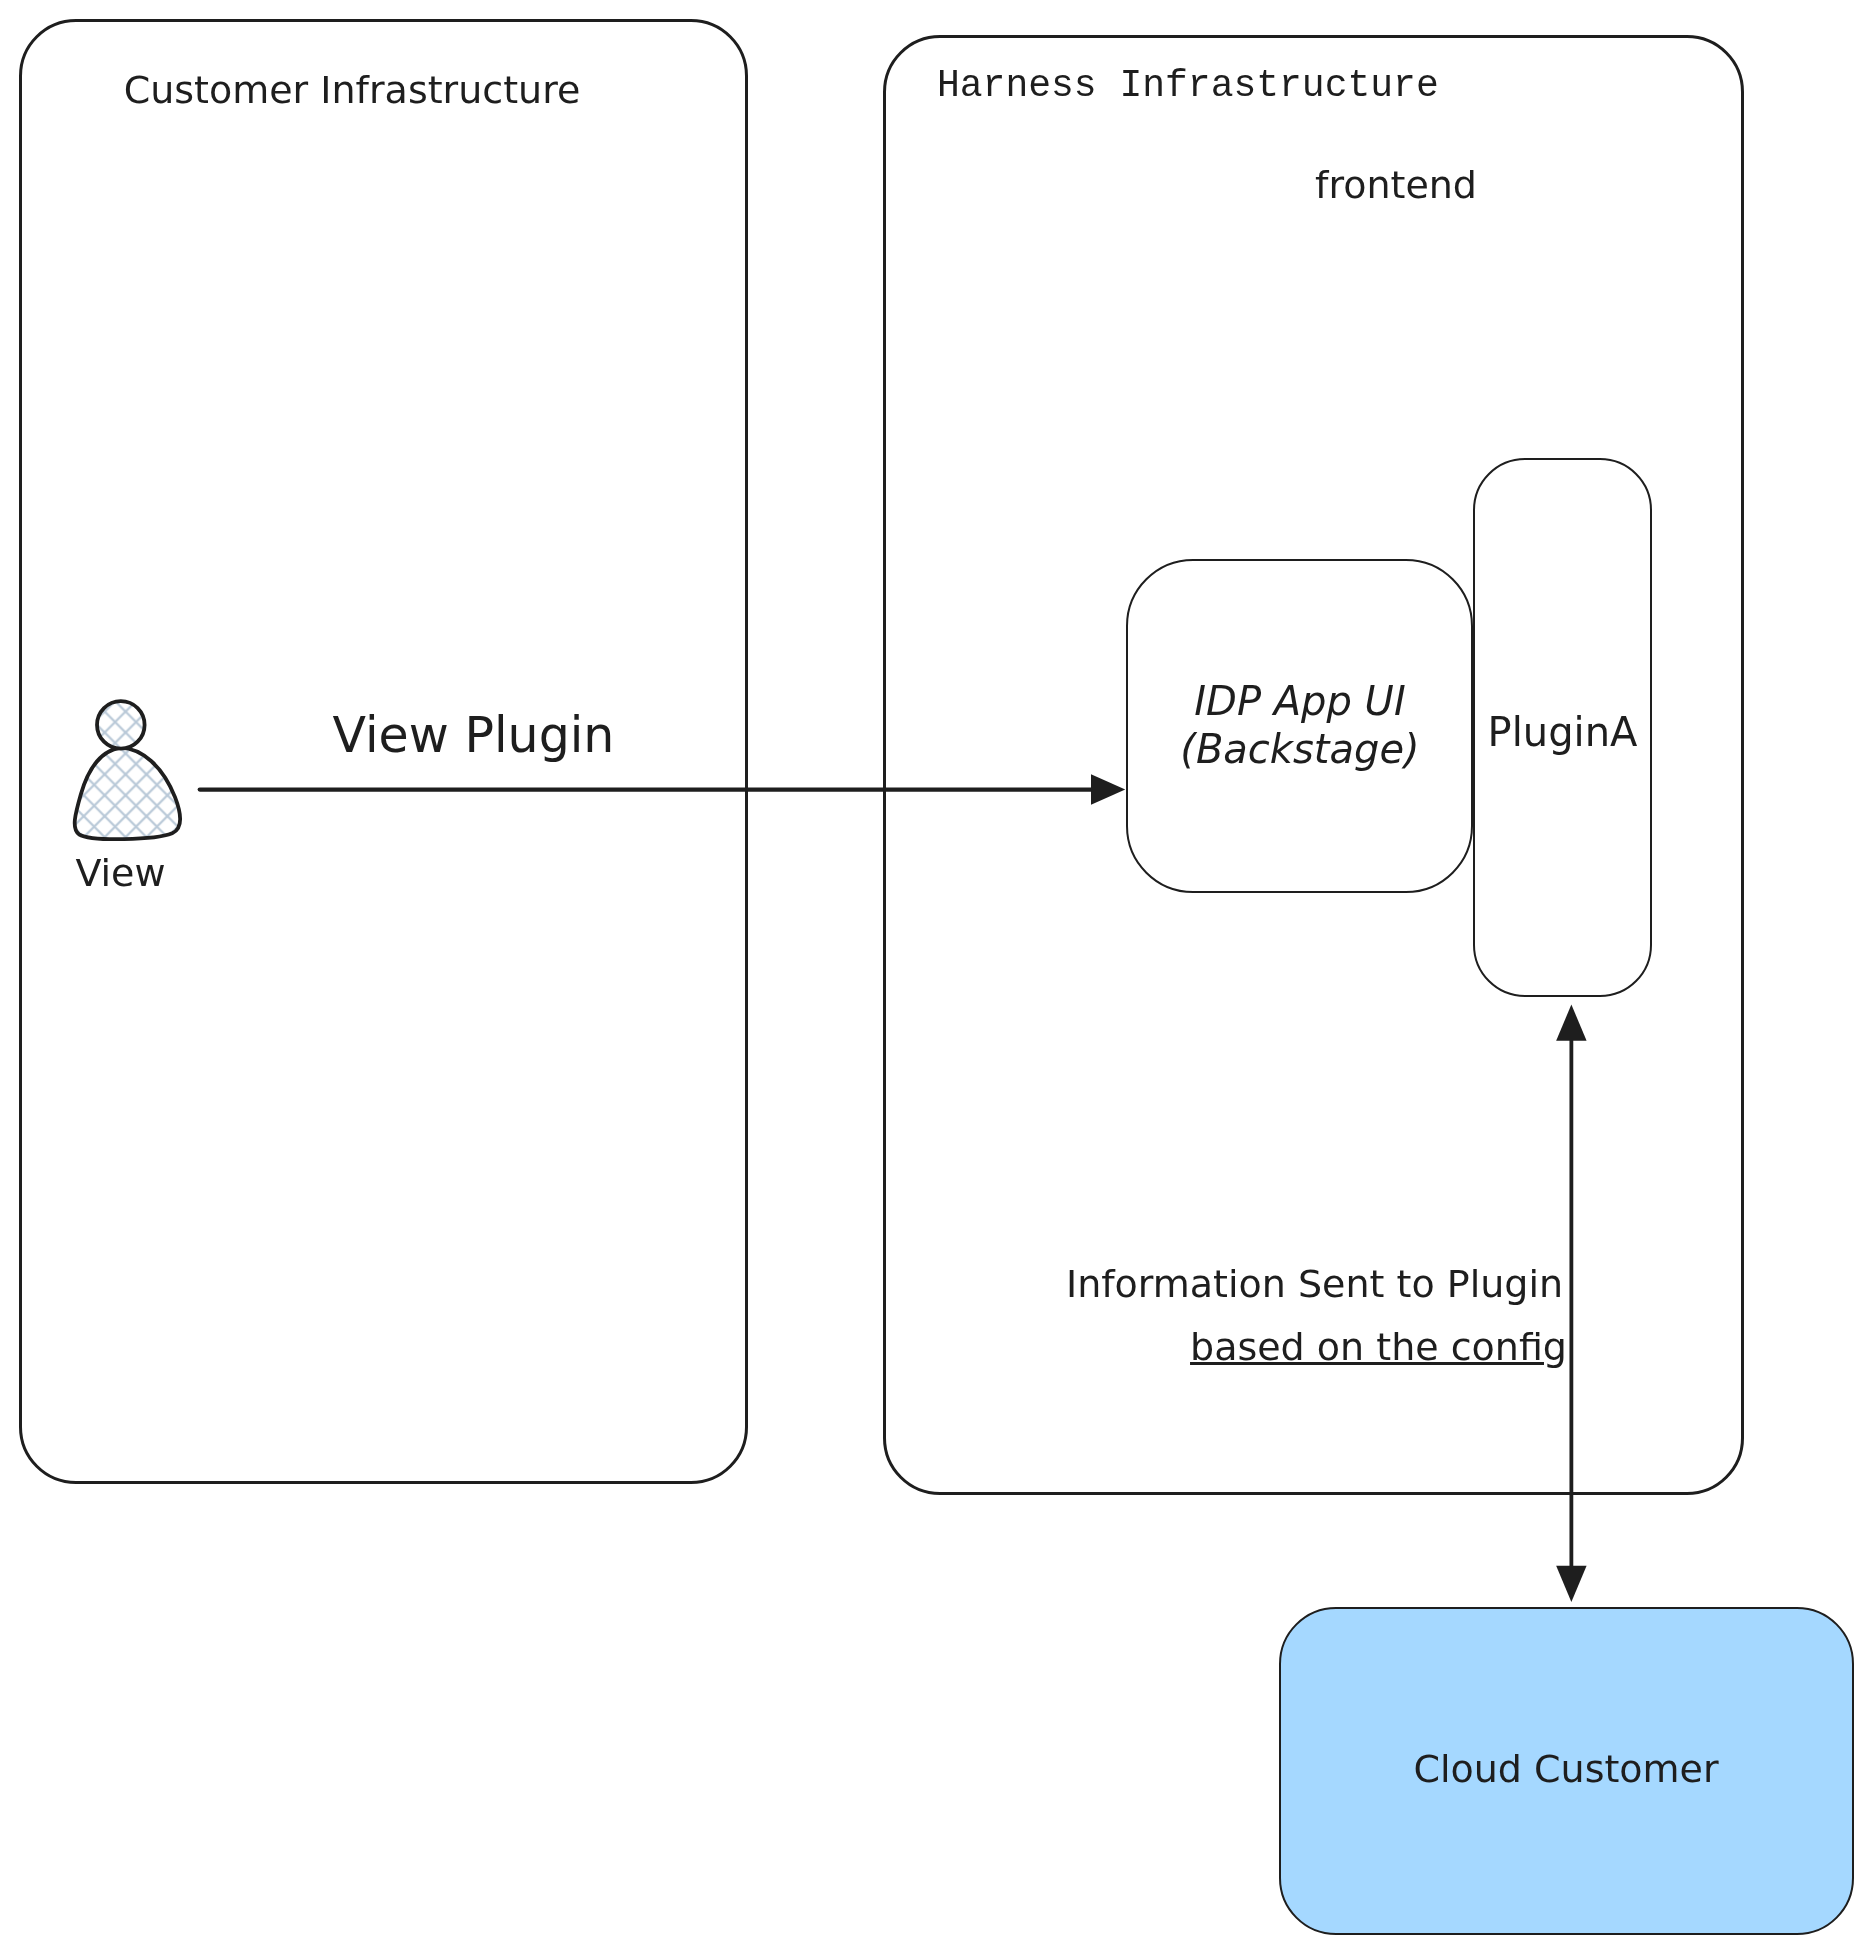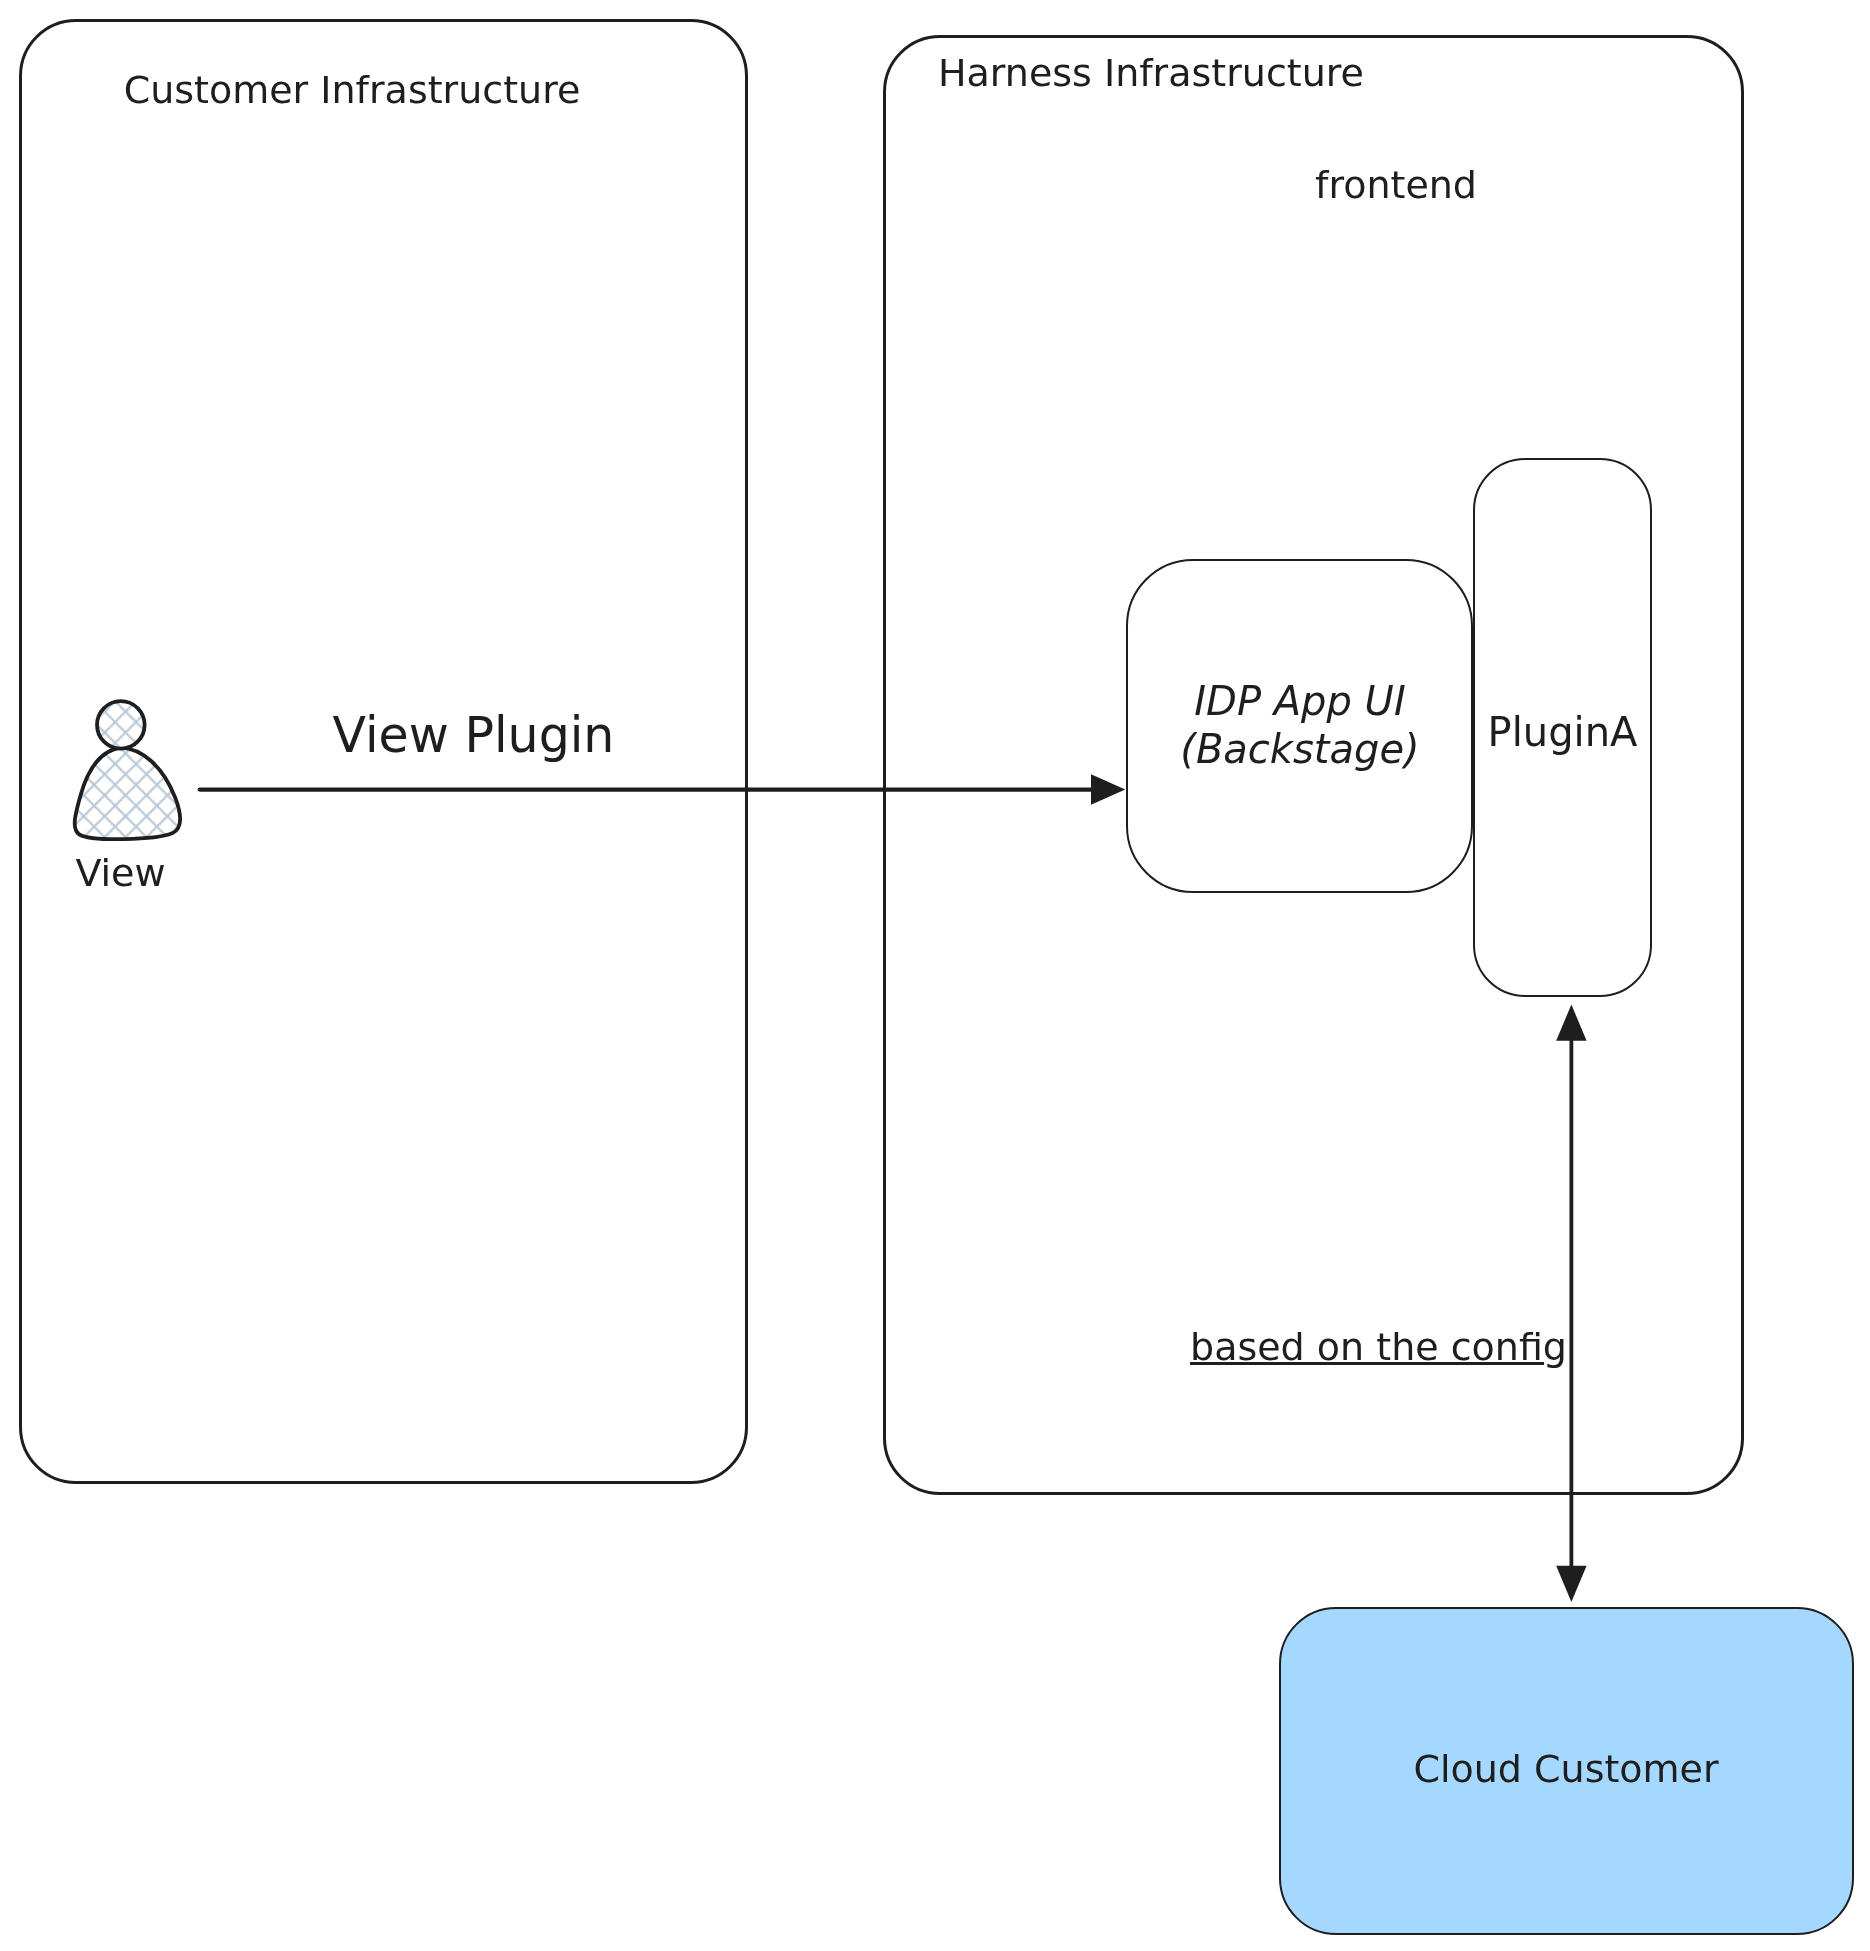--- a/index.html
+++ b/index.html
@@ -23,21 +23,21 @@
   .box.outline3{border:2.9px solid var(--stroke);}
   .customer-box{left:19px;top:19px;width:729px;height:1465px;border-radius:57px;}
   .harness-box{left:883px;top:35px;width:861px;height:1460px;border-radius:57px;}
   .idp-box{left:1126px;top:559px;width:347px;height:334px;border-radius:67px;background:var(--bg);z-index:2;}
   .plugin-box{left:1473px;top:458px;width:179px;height:539px;border-radius:52px;background:var(--bg);z-index:3;}
   .cloud-box{left:1279px;top:1607px;width:575px;height:328px;border-radius:57px;background:var(--cloud-fill);z-index:2;}
   .label{position:absolute;z-index:6;text-align:center;white-space:nowrap;}
   .fs40{font-size:38px;line-height:46px;}
   .fs42{font-size:40px;line-height:48px;}
   .customer-title{left:119px;top:67px;width:466px;}
-  .harness-title{left:937px;top:50px;width:428px;}
+  .harness-title{left:937px;top:63px;width:428px;font-family:Liberation Mono, monospace;}
   .frontend-label{left:1301px;top:162px;width:190px;}
   .view-plugin-label{left:331px;top:708px;width:285px;font-size:49px;line-height:55px;font-weight:normal;}
   .user-label{left:73px;top:850px;width:95px;}
   .idp-label{left:1136px;top:677px;width:328px;font-style:italic;}
   .plugin-label{left:1477px;top:708px;width:171px;}
   .info-line1{left:1048px;top:1261px;width:533px;}
   .info-line2{left:1174px;top:1324px;width:409px;text-decoration:underline;}
   .cloud-label{left:1376px;top:1746px;width:380px;}
   svg.overlay{position:absolute;left:0;top:0;width:1871px;height:1952px;z-index:5;pointer-events:none;}
 </style>
@@ -84,18 +84,19 @@
   <div class="label view-plugin-label">View Plugin</div>
   <div class="label fs40 user-label">View</div>
 
   <div class="label fs42 idp-label">
     <div>IDP App UI</div>
     <div>(Backstage)</div>
   </div>
 
   <div class="label fs42 plugin-label">PluginA</div>
 
+  <div class="label fs40 info-line1">Information Sent to Plugin</div>
   <div class="label fs40 info-line2">based on the config</div>
 
   <div class="label fs40 cloud-label">Cloud Customer</div>
 
 </div>
 
 
 </body></html>

